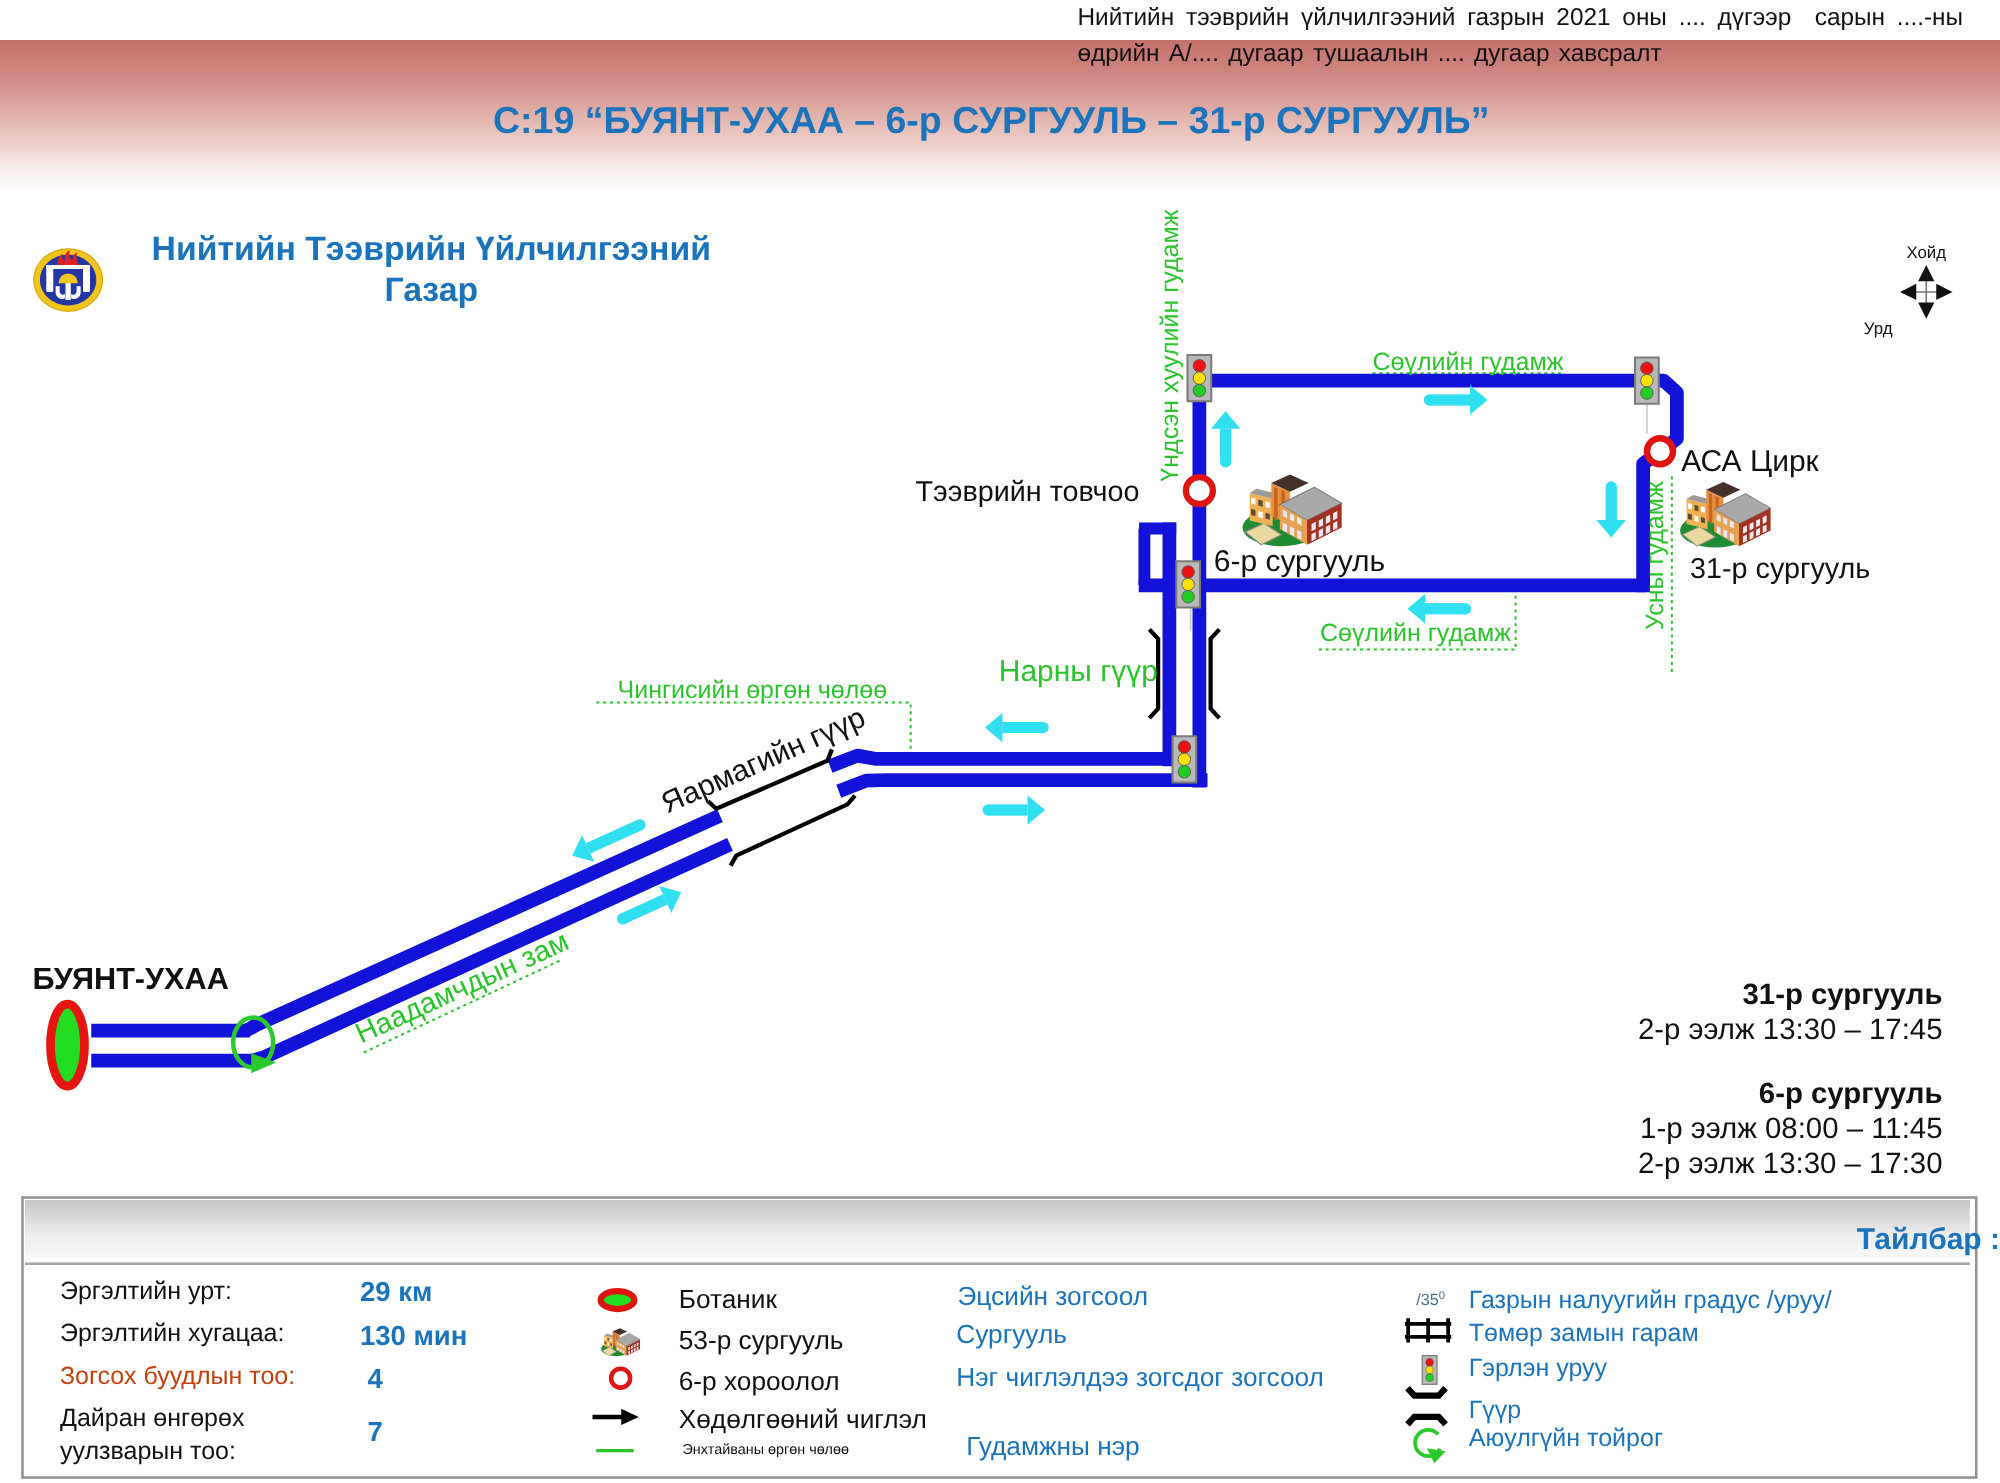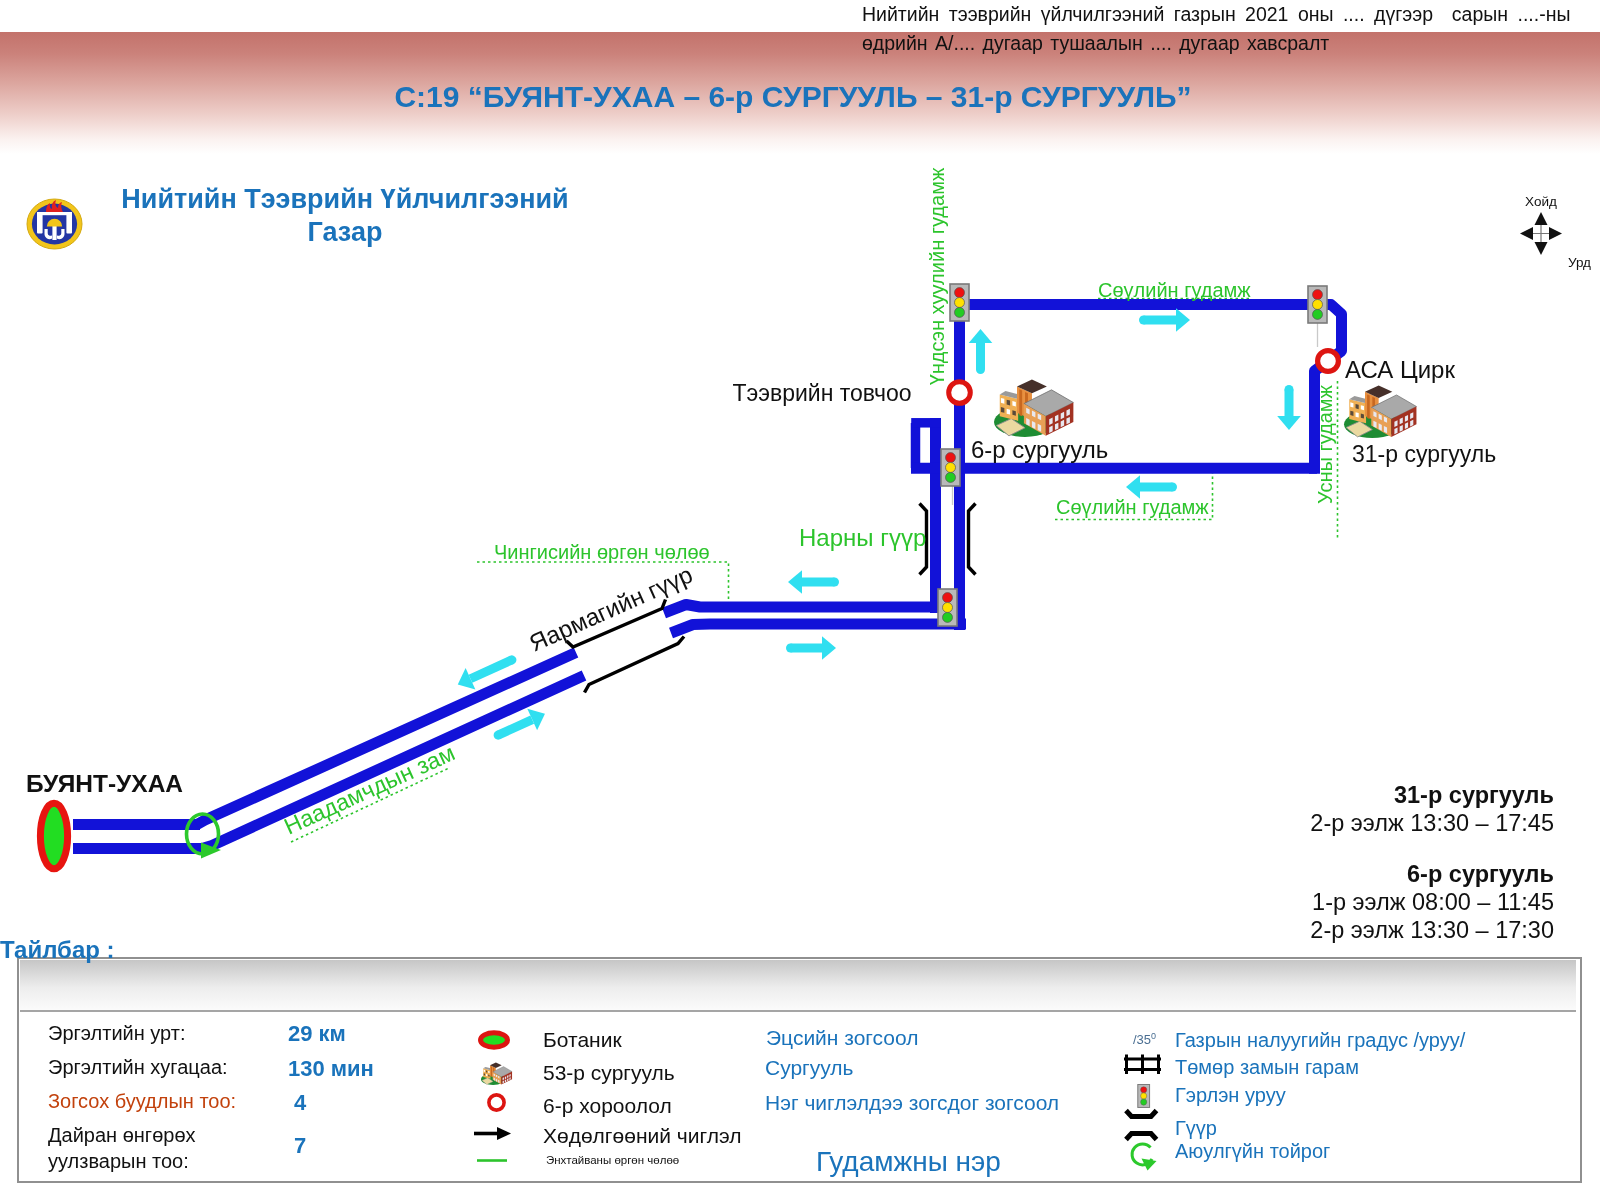--- a/index.html
+++ b/index.html
@@ -19,21 +19,21 @@
 
 <div class="abs" style="left:862px;top:32px;width:700px;font-size:19.5px;color:#111;word-spacing:2px;white-space:nowrap;">өдрийн А/.... дугаар тушаалын .... дугаар хавсралт</div>
 
 <div class="abs blue" style="left:0;top:80px;width:1586px;text-align:center;font-size:30px;font-weight:bold;white-space:nowrap;">С:19 “БУЯНТ-УХАА – 6-р СУРГУУЛЬ – 31-р СУРГУУЛЬ”</div>
 
 <div class="abs blue" style="left:95px;top:183px;width:500px;text-align:center;font-size:27px;font-weight:bold;line-height:33px;">Нийтийн Тээврийн Үйлчилгээний<br>Газар</div>
 
 
 <div class="abs" style="left:1491px;top:194px;width:100px;text-align:center;font-size:13.5px;color:#111;">Хойд</div>
 
-<div class="abs" style="left:1491px;top:255px;width:100px;text-align:right;font-size:13.5px;color:#111;">Урд</div>
+<div class="abs" style="left:1491px;top:255px;width:100px;text-align:left;font-size:13.5px;color:#111;">Урд</div>
 
 <div class="abs" style="left:17px;top:957px;width:1561px;height:222px;border:2.5px solid #909090;background:#fff;"></div>
 
 <div class="abs" style="left:19.5px;top:959.5px;width:1556px;height:50px;background:linear-gradient(180deg,#c6c6c6 0%,#ededed 55%,#fbfbfb 100%);border-bottom:2.5px solid #a5a5a5;"></div>
 
 <svg class="abs" style="left:0;top:0;" width="1600" height="1186" viewBox="0 0 1600 1186">
   <defs>
 
     <g id="school">
       <ellipse cx="27" cy="47" rx="27" ry="13" fill="#1e8c33"></ellipse>
@@ -291,21 +291,21 @@
 <div class="abs" style="left:1345px;top:356px;font-size:24px;color:#111;white-space:nowrap;">АСА Цирк</div>
 
 <div class="abs" style="left:1352px;top:441px;font-size:23px;color:#111;white-space:nowrap;">31-р сургууль</div>
 
 <div class="abs" style="left:26px;top:770px;font-size:24.5px;font-weight:bold;color:#111;white-space:nowrap;">БУЯНТ-УХАА</div>
 
 <div class="abs" style="left:1150px;top:781px;width:404px;text-align:right;font-size:23.5px;color:#111;line-height:28px;"><b>31-р сургууль</b><br>2-р ээлж 13:30 – 17:45</div>
 
 <div class="abs" style="left:1150px;top:860px;width:404px;text-align:right;font-size:23.5px;color:#111;line-height:28px;"><b>6-р сургууль</b><br>1-р ээлж 08:00 – 11:45<br>2-р ээлж 13:30 – 17:30</div>
 
-<div class="abs blue" style="left:0;top:936px;width:1600px;text-align:left;font-size:24px;font-weight:bold;">Тайлбар :</div>
+<div class="abs blue" style="left:0;top:978px;width:1600px;text-align:right;font-size:24px;font-weight:bold;">Тайлбар :</div>
 
 <div class="abs" style="left:48px;top:1022px;font-size:20px;color:#111;">Эргэлтийн урт:</div>
 
 <div class="abs blue" style="left:288px;top:1021px;font-size:22px;font-weight:bold;">29 км</div>
 
 <div class="abs" style="left:48px;top:1056px;font-size:20px;color:#111;">Эргэлтийн хугацаа:</div>
 
 <div class="abs blue" style="left:288px;top:1056px;font-size:22px;font-weight:bold;">130 мин</div>
 
 <div class="abs" style="left:48px;top:1090px;font-size:20px;color:#c2410c;">Зогсох буудлын тоо:</div>
@@ -325,21 +325,21 @@
 <div class="abs" style="left:543px;top:1124px;font-size:21px;color:#111;">Хөдөлгөөний чиглэл</div>
 
 <div class="abs" style="left:546px;top:1154px;font-size:11.5px;font-weight:normal;color:#111;">Энхтайваны өргөн чөлөө</div>
 
 <div class="abs blue" style="left:766px;top:1026px;font-size:21px;">Эцсийн зогсоол</div>
 
 <div class="abs blue" style="left:765px;top:1056px;font-size:21px;">Сургууль</div>
 
 <div class="abs blue" style="left:765px;top:1091px;font-size:21px;">Нэг чиглэлдээ зогсдог зогсоол</div>
 
-<div class="abs blue" style="left:816px;top:1146px;font-size:28px;text-align:center;">Гудамжны нэр</div>
+<div class="abs blue" style="left:773px;top:1146px;font-size:21px;text-align:center;">Гудамжны нэр</div>
 
 <div class="abs blue" style="left:1175px;top:1029px;font-size:20px;">Газрын налуугийн градус /уруу/</div>
 
 <div class="abs blue" style="left:1175px;top:1056px;font-size:20px;">Төмөр замын гарам</div>
 
 <div class="abs blue" style="left:1175px;top:1084px;font-size:20px;">Гэрлэн уруу</div>
 
 <div class="abs blue" style="left:1175px;top:1117px;font-size:20px;">Гүүр</div>
 
 <div class="abs blue" style="left:1175px;top:1140px;font-size:20px;">Аюулгүйн тойрог</div>

